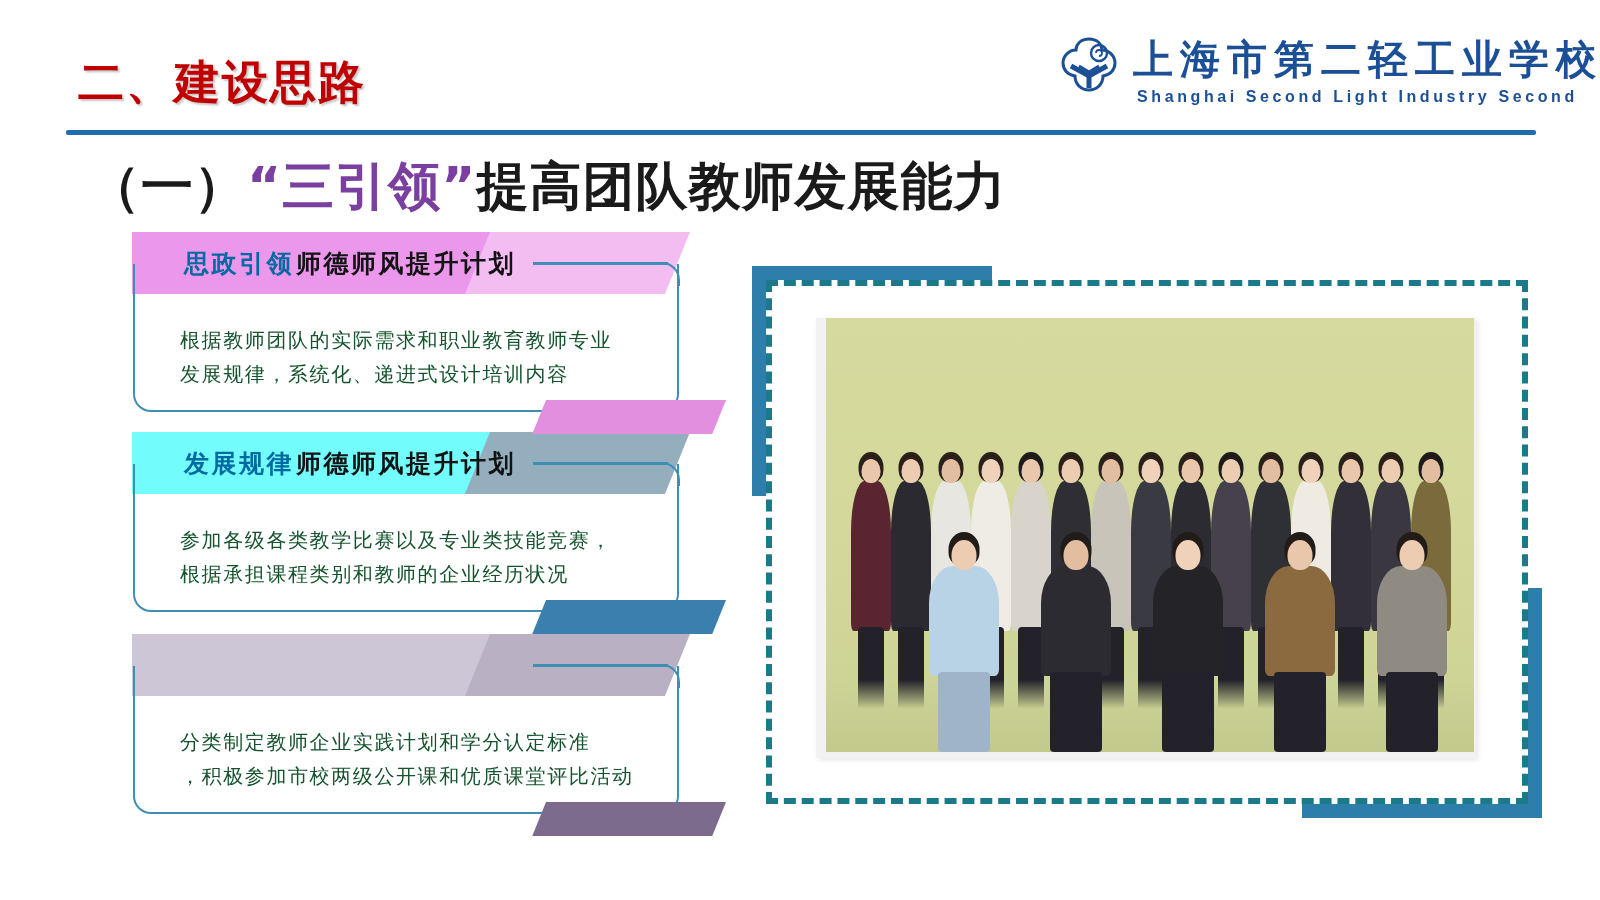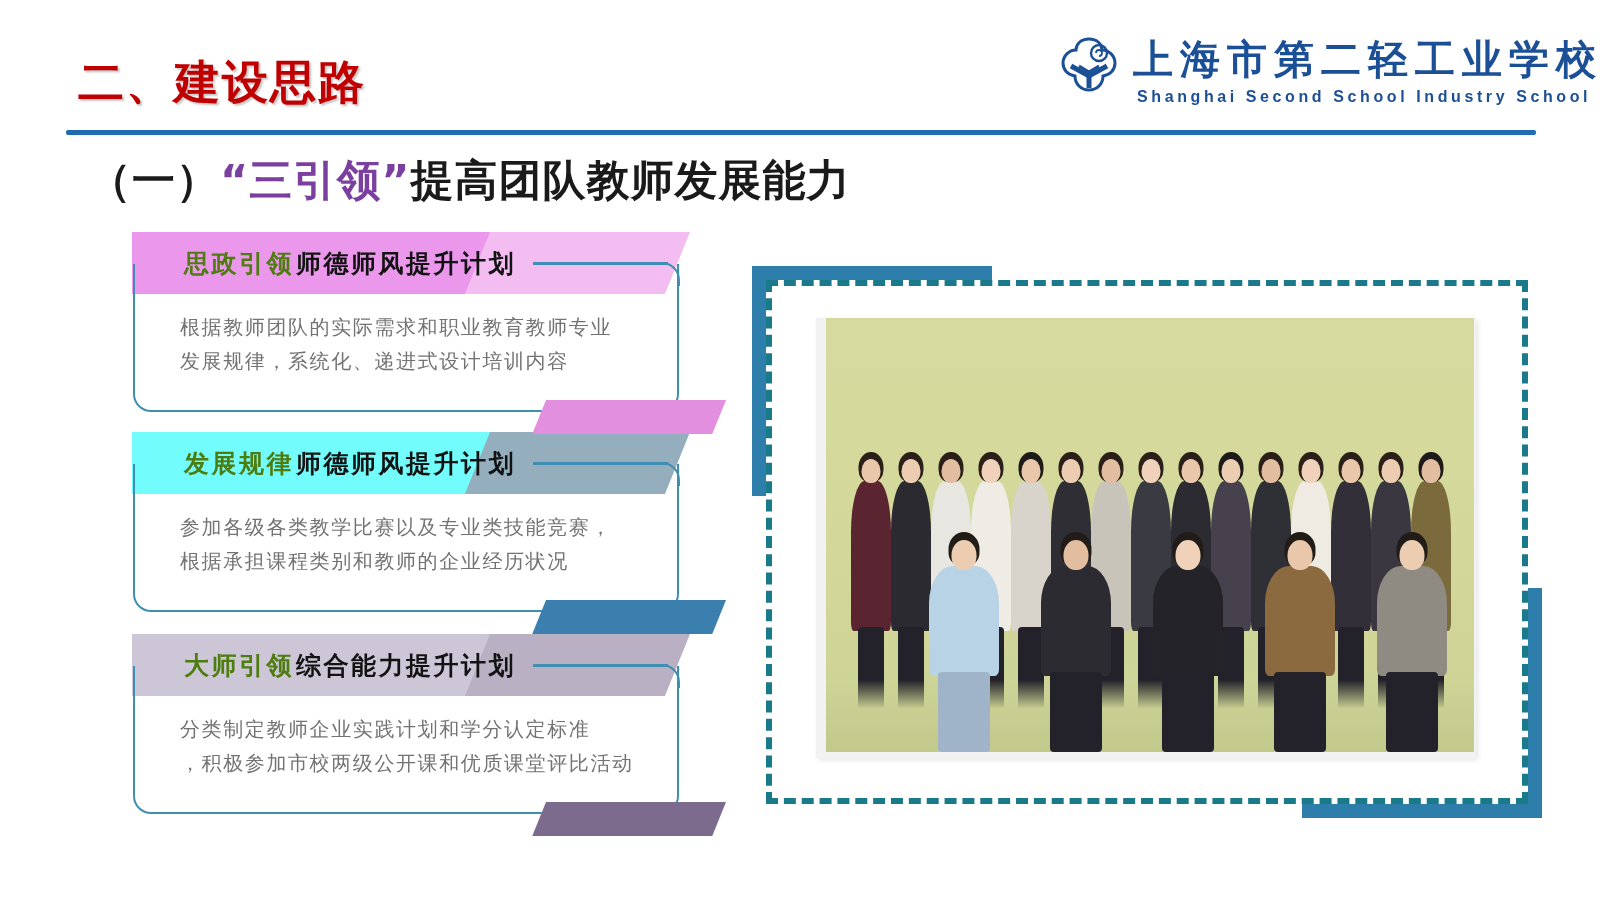--- a/index.html
+++ b/index.html
@@ -35,21 +35,21 @@
   #logo-en{
     position:absolute;left:82px;top:58px;
     font-size:16px;font-weight:bold;color:#1b4f96;
     letter-spacing:3.6px;white-space:nowrap;
     font-family:"Liberation Sans",sans-serif;
   }
 
   
   #section-subtitle{
     position:absolute;left:88px;top:152px;
-    font-size:43px;font-weight:bold;color:#1a1a1a;
+    font-size:52px;font-weight:bold;color:#1a1a1a;
     white-space:nowrap;letter-spacing:1px;
   }
   #section-subtitle .accent{color:#7b3fa0;}
 
   
   .card{position:absolute;left:118px;width:600px;height:196px;}
   #card-0{top:232px;}
   #card-1{top:432px;}
   #card-2{top:634px;}
 
@@ -79,26 +79,26 @@
     position:absolute;left:372px;top:0;width:200px;height:62px;
     transform:skewX(-22deg);transform-origin:top left;
   }
   .card-title{
     position:absolute;left:14px;top:0;width:520px;height:62px;
     display:flex;align-items:center;
     font-size:25px;font-weight:bold;letter-spacing:2.5px;
     white-space:nowrap;padding-left:52px;box-sizing:border-box;
     z-index:3;
   }
-  .card-title .lead{color:#4d7c0f;margin-right:2px;}
+  .card-title .lead{color:#0369a1;margin-right:2px;}
   .card-title .rest{color:#131313;}
 
   .card-body{
-    position:absolute;left:62px;top:78px;width:470px;
-    font-size:20px;line-height:34px;color:#737373;letter-spacing:1.6px;
+    position:absolute;left:62px;top:91px;width:470px;
+    font-size:20px;line-height:34px;color:#14532d;letter-spacing:1.6px;
     z-index:3;
   }
 
   
   .card-deco{
     position:absolute;left:428px;top:168px;width:180px;height:34px;
     transform:skewX(-22deg);transform-origin:top left;z-index:2;
   }
 
   
@@ -152,21 +152,21 @@
       <path d="M34 3 C42 3 47 8 47 14 C54 14 60 20 60 27 C60 34 55 39 48 40
                C48 48 42 54 34 54 C26 54 20 48 20 40 C13 39 8 34 8 27
                C8 20 14 14 21 14 C21 8 26 3 34 3 Z" fill="none" stroke="#1b4f96" stroke-width="3"></path>
       <circle cx="44" cy="17" r="8" fill="none" stroke="#1b4f96" stroke-width="2.4"></circle>
       <path d="M41 17 a3 3 0 1 1 3 3" fill="none" stroke="#1b4f96" stroke-width="1.8"></path>
       <path d="M16 30 L34 40 L52 30" fill="none" stroke="#1b4f96" stroke-width="5"></path>
       <path d="M34 40 L34 52" fill="none" stroke="#1b4f96" stroke-width="5"></path>
       <path d="M24 30 L34 36 L44 30" fill="none" stroke="#1b4f96" stroke-width="3"></path>
     </svg>
     <div id="logo-cn">上海市第二轻工业学校</div>
-    <div id="logo-en">Shanghai Second School Industry School</div>
+    <div id="logo-en">Shanghai Second Light Industry Second</div>
   </div>
 </div>
 
 <div id="section-subtitle"><span>（一）</span><span class="accent">“</span><span class="accent">三引领</span><span class="accent">”</span><span>提高团队教师发展能力</span></div>
 
 <div class="card" id="card-0">
   <div class="card-banner" style="background:#ea97ec"></div>
   <div class="card-wing" style="background:#f3bdf2"></div>
   <div class="card-frame">
     <div class="card-frame-topcurve"></div>
@@ -201,24 +201,20 @@
   <div class="card-deco" style="background:#3b7fae"></div>
 </div>
 
 <div class="card" id="card-2">
   <div class="card-banner" style="background:#cdc6d6"></div>
   <div class="card-wing" style="background:#b9b1c3"></div>
   <div class="card-frame">
     <div class="card-frame-topcurve"></div>
   </div>
   <div class="card-headline-rule"></div>
-  <div class="card-title">
-      <span class="lead">大师引领</span>
-      <span class="rest">综合能力提升计划</span>
-    </div>
   <div class="card-body">
     <div>分类制定教师企业实践计划和学分认定标准</div>
     <div>，积极参加市校两级公开课和优质课堂评比活动</div>
   </div>
   <div class="card-deco" style="background:#7c6b8c"></div>
 </div>
 
 <div id="photo-frame">
   <div id="photo-corner-tl"></div>
   <div id="photo-corner-br"></div>

